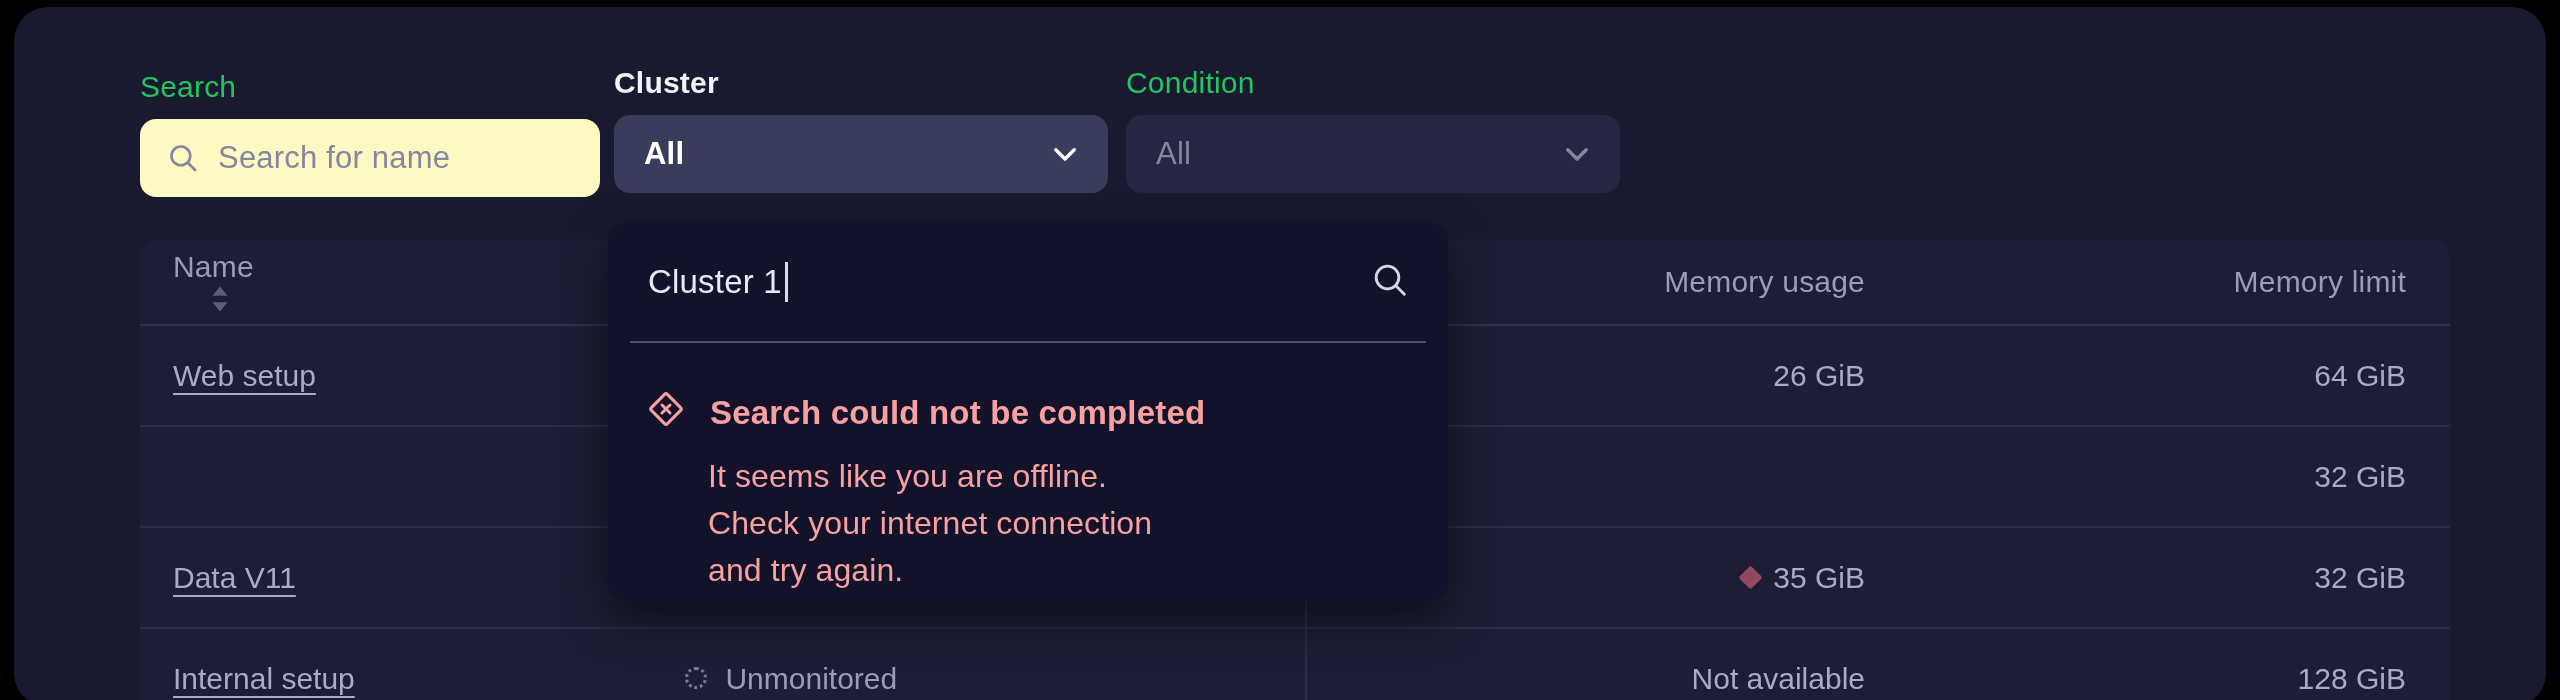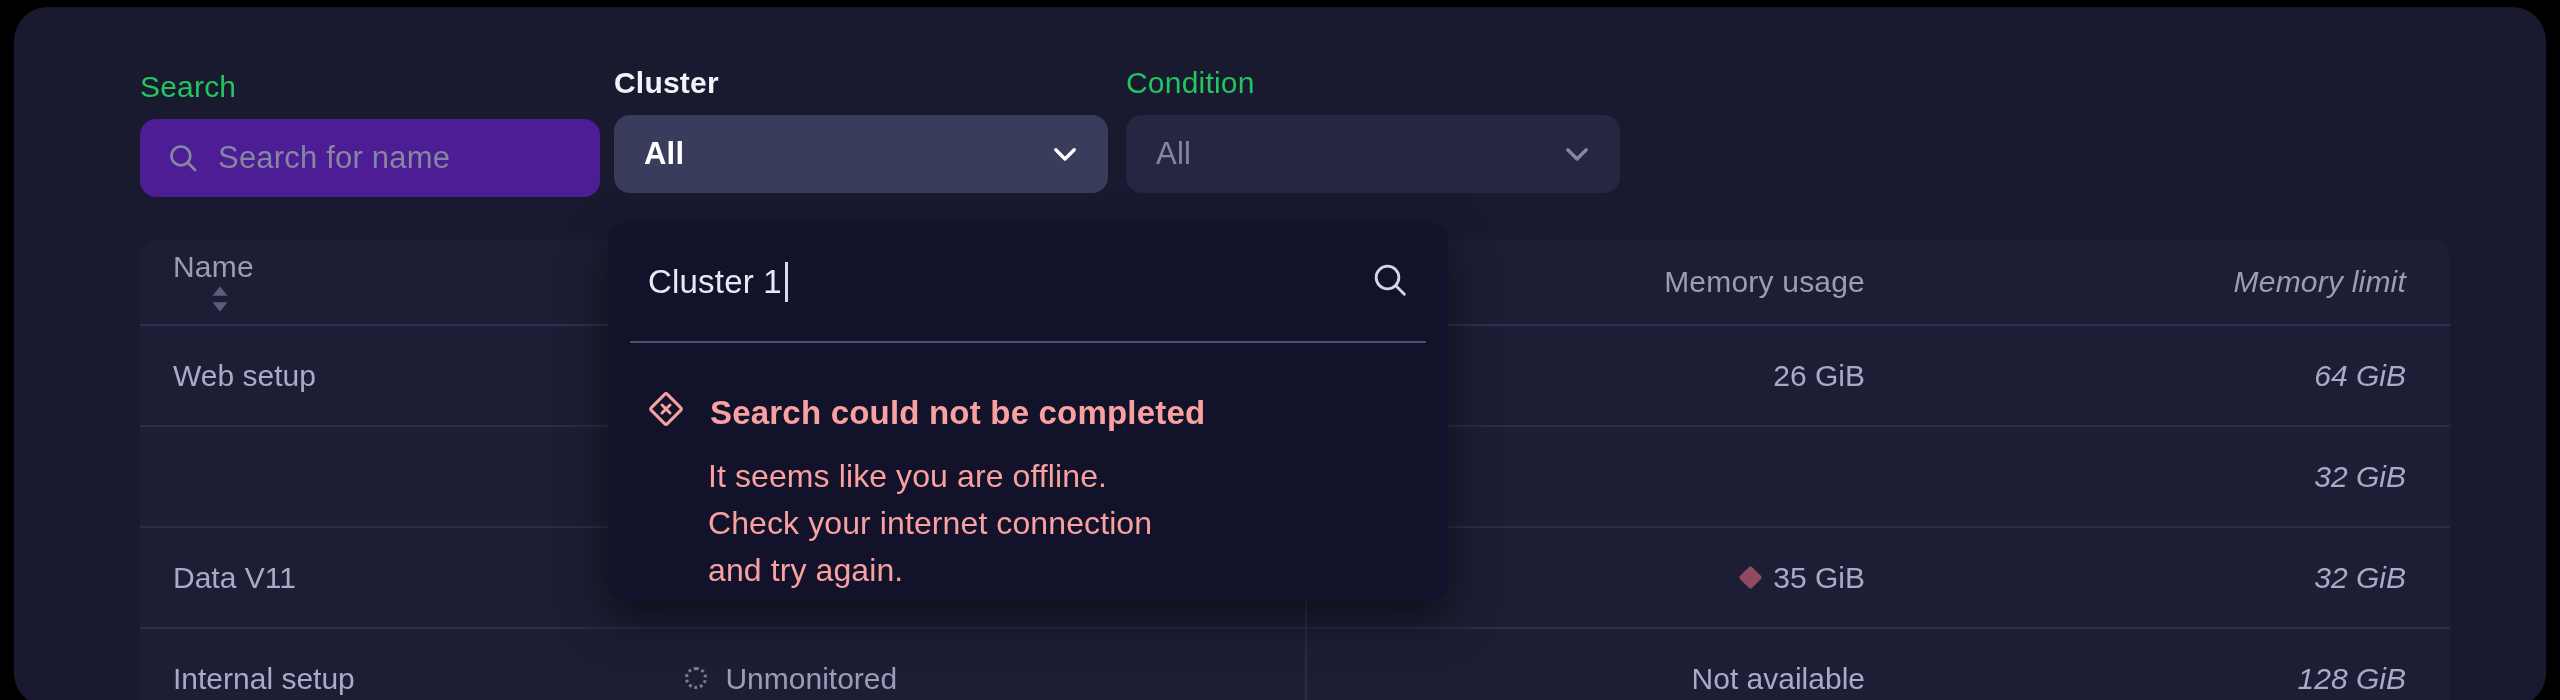--- a/index.html
+++ b/index.html
@@ -42,21 +42,21 @@
     line-height: 36px;
     letter-spacing: 0.2px;
     margin-bottom: 14px;
   }
   .label-dim { color: #22c55e; }
   .label-bright { color: #f2f3f9; font-weight: 600; }
 
   .search-box {
     width: 460px;
     height: 78px;
-    background: #4c1d95;
+    background: #fef9c3;
     border-radius: 16px;
     display: flex;
     align-items: center;
     padding: 0 26px;
     box-sizing: border-box;
   }
   .search-box .mag { margin-right: 18px; flex: 0 0 auto; display:flex; }
   .search-placeholder {
     font-size: 31px;
     color: #8586a0;
@@ -111,37 +111,38 @@
     border-bottom: 2px solid #2a2c48;
   }
   .t-row:last-child { border-bottom: none; }
 
   .c-name   { width: 545px; padding-left: 33px; box-sizing: border-box; }
   .c-status { width: 620px; box-sizing: border-box; }
   .c-usage  { width: 600px; text-align: right; padding-right: 40px; box-sizing: border-box;
               border-left: 2px solid #2a2c48; height: 100%; display: flex;
               align-items: center; justify-content: flex-end; }
   .c-limit  { flex: 1; text-align: right; padding-right: 44px; box-sizing: border-box;
-              display: flex; align-items: center; justify-content: flex-end; font-style: italic; }
+              display: flex; align-items: center; justify-content: flex-end; }
 
   .t-head .c-usage { border-left: 2px solid #35375a; }
 
   .th-text {
     font-size: 30px;
     color: #9b9cb5;
     letter-spacing: 0.2px;
     display: inline-flex;
     align-items: center;
     flex-direction: column;
   }
   .sort-ico { margin-left: 14px; display: inline-flex; }
 
   .row-link {
     font-size: 30px;
     color: #a9aac6;
+    text-decoration: underline;
     text-underline-offset: 7px;
     text-decoration-thickness: 2px;
     cursor: pointer;
   }
   .row-status {
     font-size: 30px;
     color: #9b9cb5;
     display: inline-flex;
     align-items: center;
     gap: 14px;

